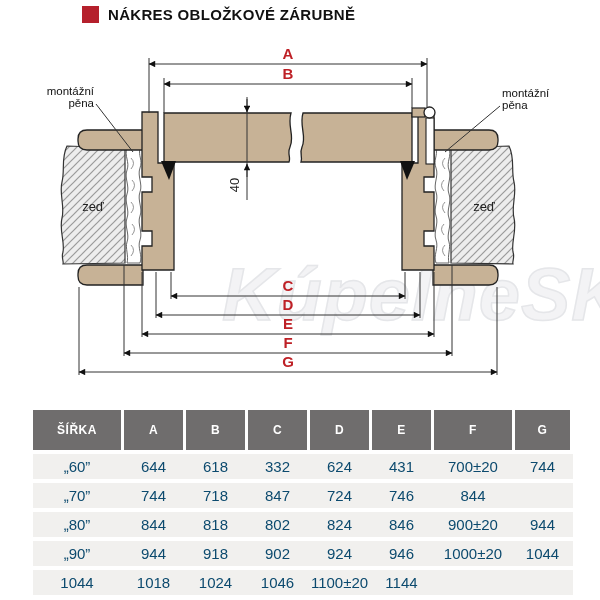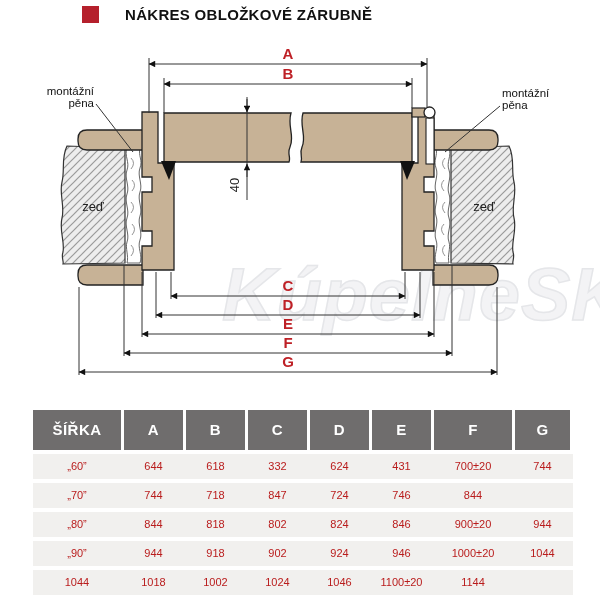--- a/index.html
+++ b/index.html
@@ -1,43 +1,43 @@
 <!DOCTYPE html>
 <html><head>
 <meta charset="utf-8">
 <style>
   html,body{margin:0;padding:0;}
   body{
     width:600px;height:600px;position:relative;background:#ffffff;
     font-family:"Liberation Sans", sans-serif; overflow:hidden;
   }
   
-  .title-row{position:absolute;left:82px;top:6px;display:flex;align-items:center;gap:26px;}
+  .title-row{position:absolute;left:82px;top:6px;display:flex;align-items:center;gap:9px;}
   .title-bullet{width:17px;height:17px;background:#b5202c;}
   .title-text{font-size:15px;font-weight:bold;color:#111;letter-spacing:.3px;}
   
   .watermark{
     position:absolute;left:222px;top:252px;z-index:0;
     font-size:74px;font-style:italic;font-weight:bold;letter-spacing:1px;
     color:#f3f3f5;-webkit-text-stroke:1.5px #e5e6e9;white-space:nowrap;
   }
   svg.diagram{position:absolute;left:0;top:40px;z-index:1;}
   
   .spec-table{position:absolute;left:33px;top:410px;width:540px;z-index:2;}
   .thead,.trow{
     display:grid;
     grid-template-columns:88px 59px 59px 59px 59px 59px 78px 55px;
     column-gap:3px;text-align:center;
   }
   .th{
     background:#6f6d6d;color:#fff;height:40px;line-height:40px;
-    font-weight:bold;font-size:15px;letter-spacing:.5px;
+    font-weight:bold;font-size:12px;letter-spacing:.5px;
   }
   .trow{background:#f1f0ee;height:25px;margin-top:4px;align-items:center;
-        font-size:11px;color:#b91c1c;}
+        font-size:15px;color:#0c4a6e;}
   .trow .td{line-height:25px;}
 </style>
 </head>
 <body>
 
 <div class="title-row">
   <div class="title-bullet"></div>
   <div class="title-text">NÁKRES OBLOŽKOVÉ ZÁRUBNĚ</div>
 </div>
 
@@ -191,19 +191,18 @@
     <div class="td">918</div>
     <div class="td">902</div>
     <div class="td">924</div>
     <div class="td">946</div>
     <div class="td">1000±20</div>
     <div class="td">1044</div>
   </div>
   <div class="trow">
     <div class="td">1044</div>
     <div class="td">1018</div>
-    <div class="td">1002</div>
     <div class="td">1024</div>
     <div class="td">1046</div>
     <div class="td">1100±20</div>
     <div class="td">1144</div>
   </div>
 </div>
 
 </body></html>

